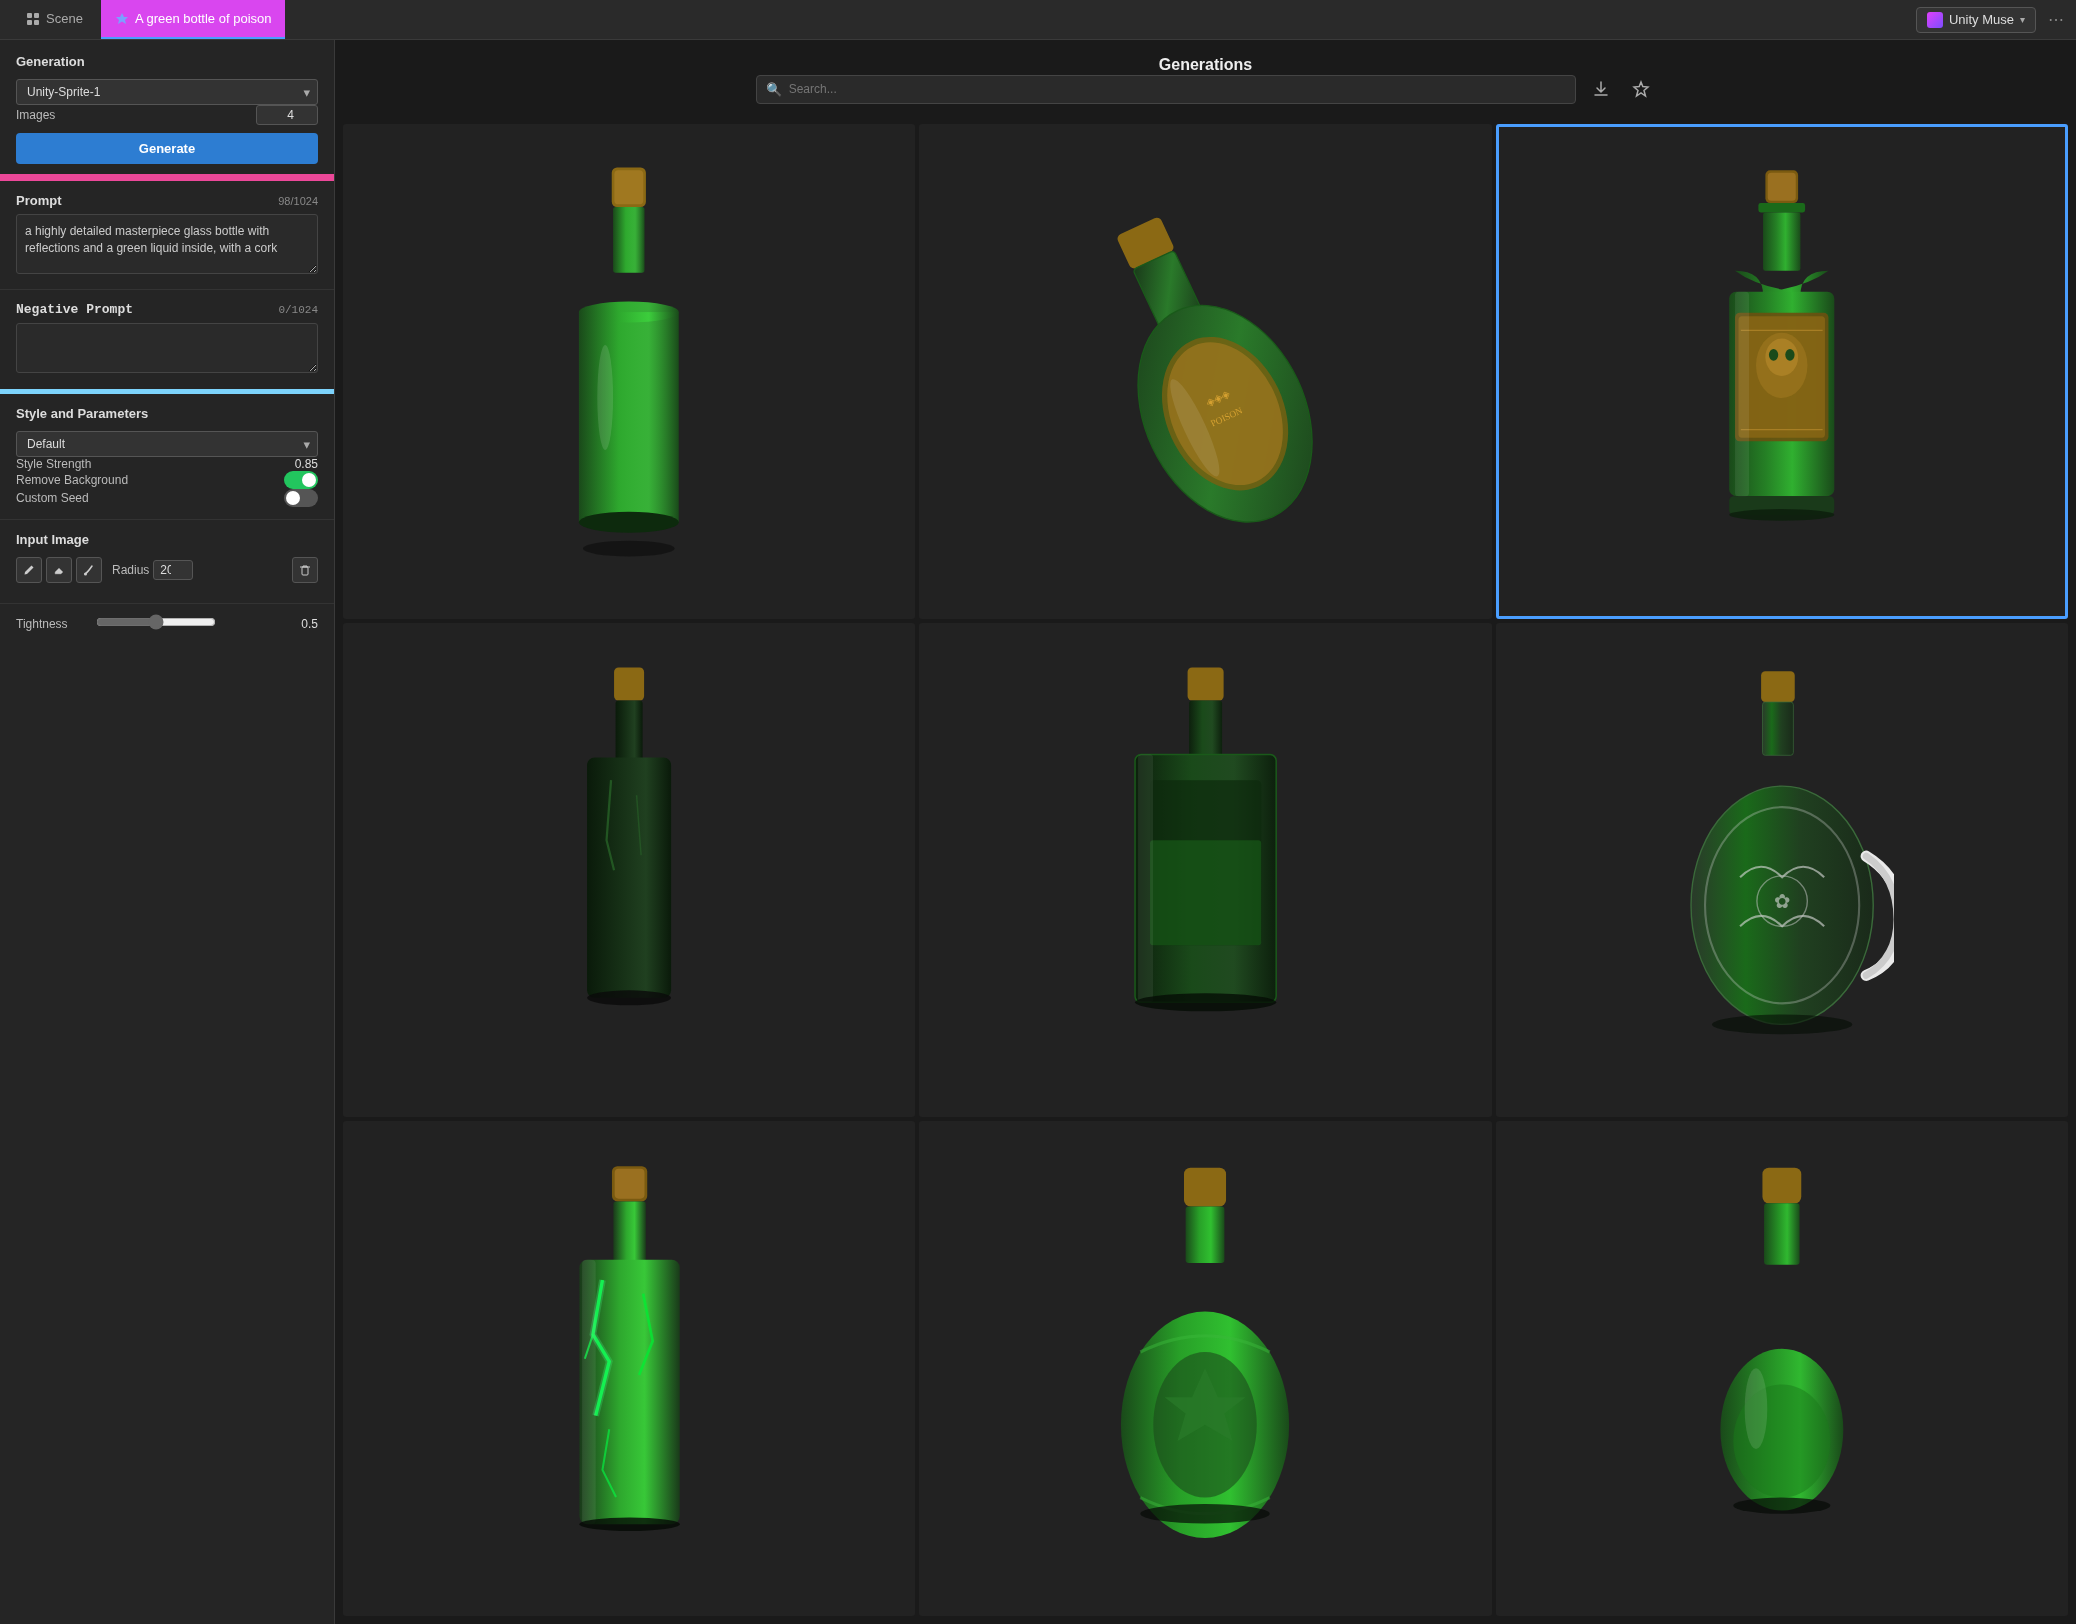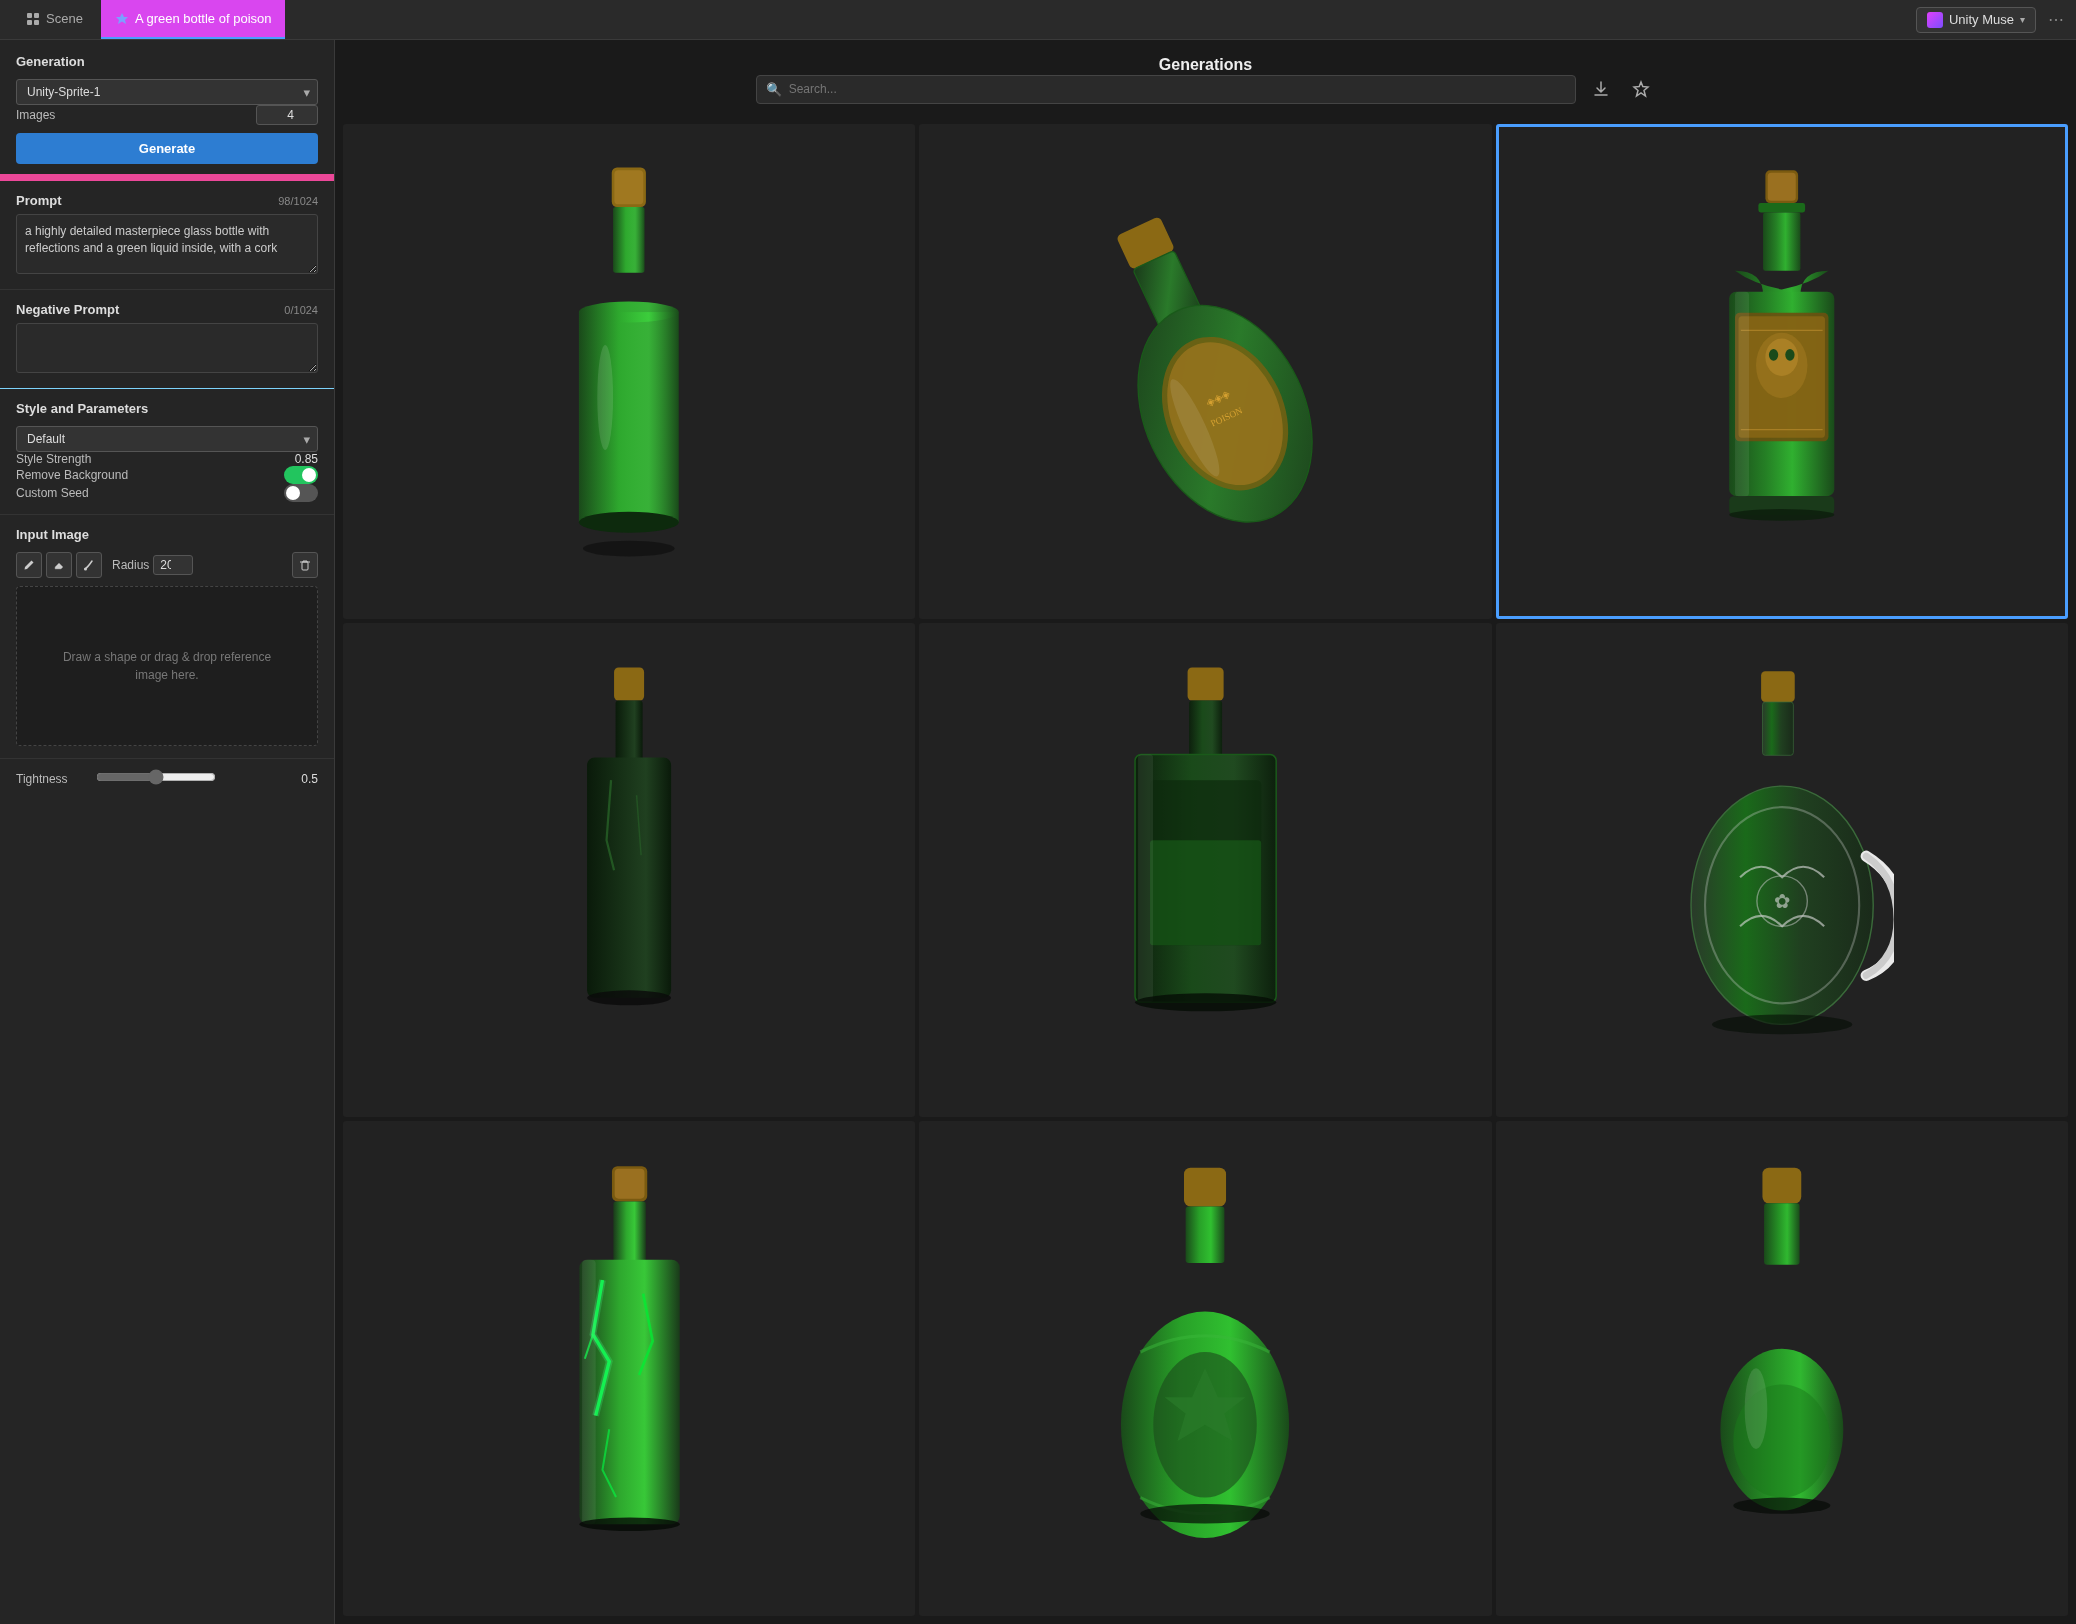--- a/index.html
+++ b/index.html
@@ -172,21 +172,22 @@
       font-size: 12px;
       padding: 8px;
       resize: vertical;
       min-height: 60px;
       font-family: inherit;
       line-height: 1.4;
     }
 
     .neg-prompt-section {
       padding: 12px 16px;
-      border-bottom: 1px solid #7dd3fc;
+      border-bottom: 5px solid #7dd3fc;
+      font-family: Liberation Mono, monospace;
     }
     .neg-textarea {
       width: 100%;
       background: #2a2a2a;
       border: 1px solid #444;
       border-radius: 3px;
       color: #ccc;
       font-size: 12px;
       padding: 8px;
       resize: vertical;
@@ -553,24 +554,20 @@
         </div>
         <span class="radius-label">Radius</span>
         <input class="radius-input" type="number" value="20" style="">
         <div class="trash-btn">
           <svg width="12" height="12" viewBox="0 0 12 12" fill="#ccc">
             <rect x="3" y="3" width="6" height="8" rx="1" fill="none" stroke="#ccc" stroke-width="1"></rect>
             <path d="M1 3 H11 M4 3 V2 H8 V3" stroke="#ccc" stroke-width="1" fill="none"></path>
           </svg>
         </div>
       </div>
-      <div class="input-drop-area">
-        <span style="white-space:pre-line;">Draw a shape or drag &amp; drop reference
-image here.</span>
-      </div>
     </div>
 
     <div class="tightness-section">
       <div class="tightness-row">
         <span class="row-label" style="min-width:80px;">Tightness</span>
         <div class="tightness-slider-container">
           <input type="range" class="tightness-slider" min="0" max="1" step="0.01" value="0.5" style="width: 120px;">
         </div>
         <span class="row-value">0.5</span>
       </div>

